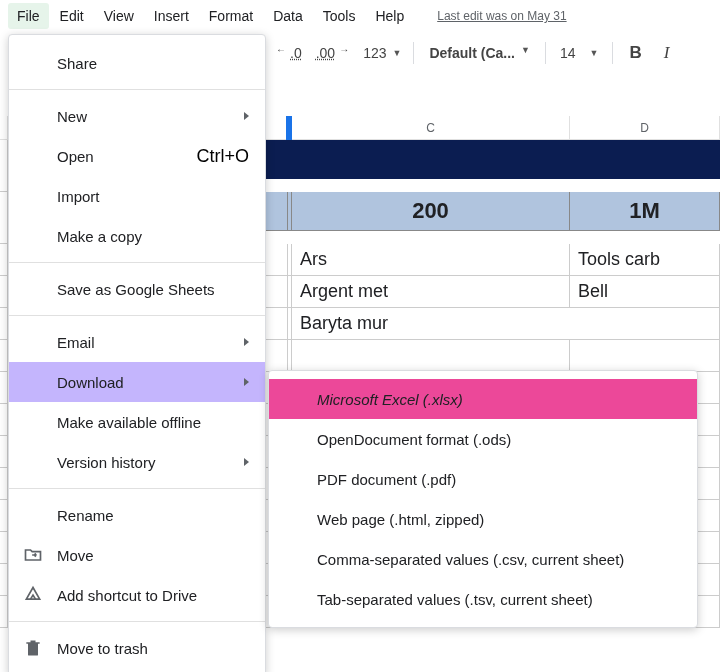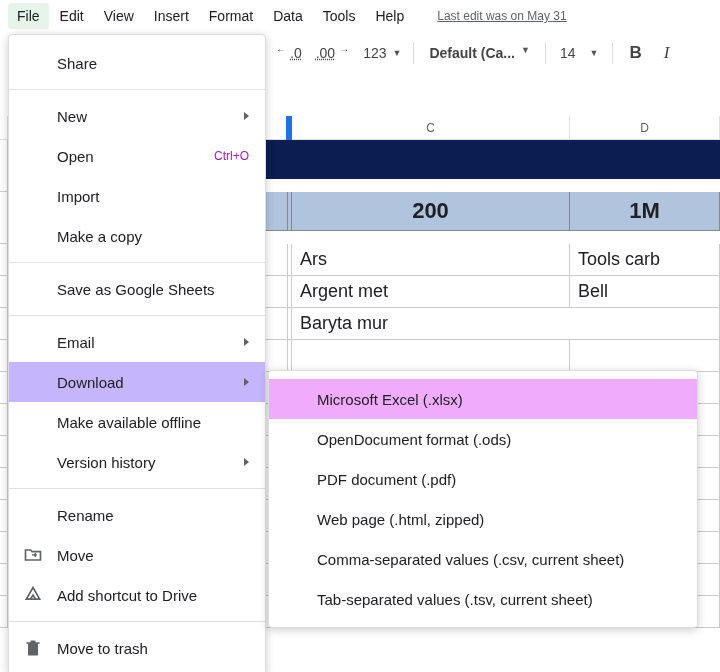--- a/index.html
+++ b/index.html
@@ -156,21 +156,21 @@
   .fm-item {
     display: flex;
     align-items: center;
     height: 40px;
     padding: 0 16px 0 48px;
     font-size: 15px;
     position: relative;
     cursor: pointer;
   }
   .fm-item.hover { background: #c4b5fd; }
-  .fm-item .shortcut { margin-left: auto; color: #a21caf; font-size: 12px; }
+  .fm-item .shortcut { margin-left: auto; color: #000000; font-size: 18px; }
   .fm-item .sub { margin-left: auto; color: #5f6368; font-size: 11px; }
   .fm-sep { height: 1px; background: #e0e0e0; margin: 6px 0; }
   .fm-icon {
     position: absolute; left: 14px; top: 50%; transform: translateY(-50%);
     width: 20px; height: 20px; color: #5f6368;
   }
 
   .sub-menu {
     position: absolute;
     top: 370px;
@@ -184,21 +184,21 @@
     z-index: 60;
   }
   .sm-item {
     height: 40px;
     display: flex;
     align-items: center;
     padding: 0 20px 0 48px;
     font-size: 15px;
     cursor: pointer;
   }
-  .sm-item.hover { background: #f0abfc; }
+  .sm-item.hover { background: #ec4899; font-style: italic; }
 
   .tri { display:inline-block; width:0;height:0;border-top:4px solid transparent;border-bottom:4px solid transparent;border-left:5px solid #5f6368;}
 </style>
 </head>
 <body>
 
 <div class="menubar">
   <div class="menu-item active">File</div>
   <div class="menu-item">Edit</div>
   <div class="menu-item">View</div>

